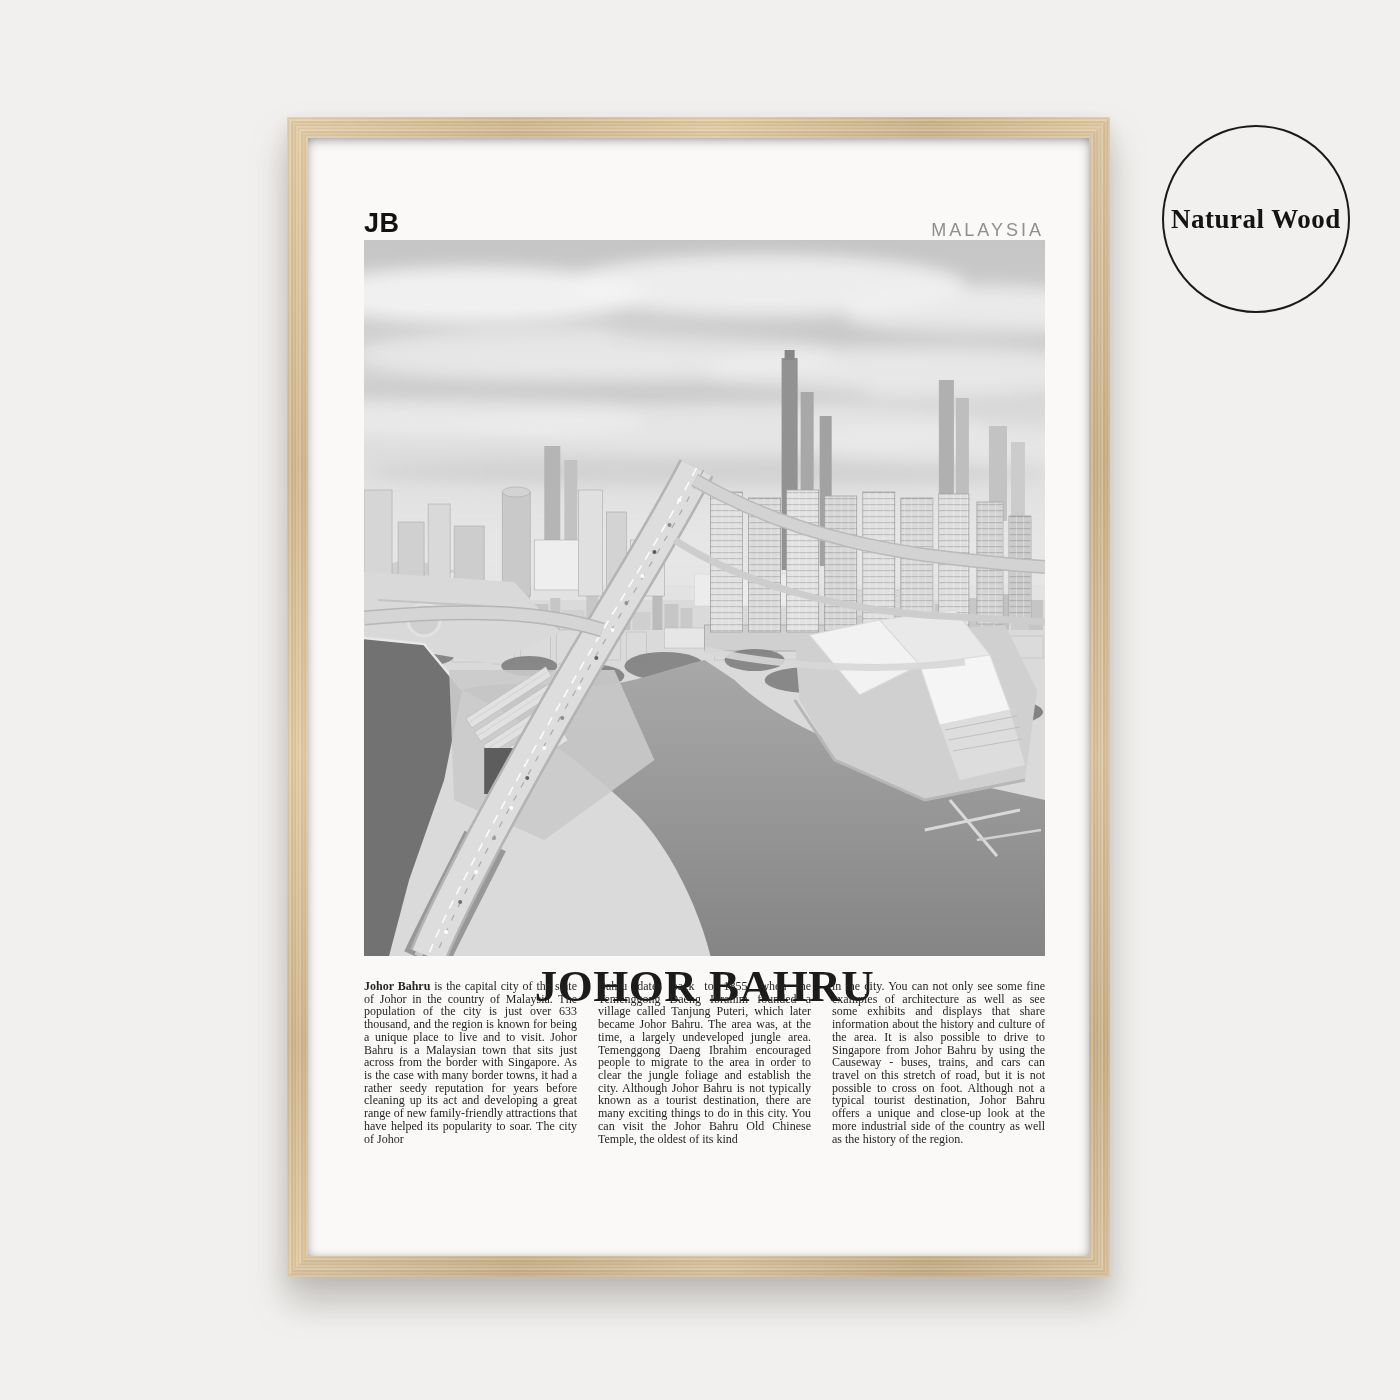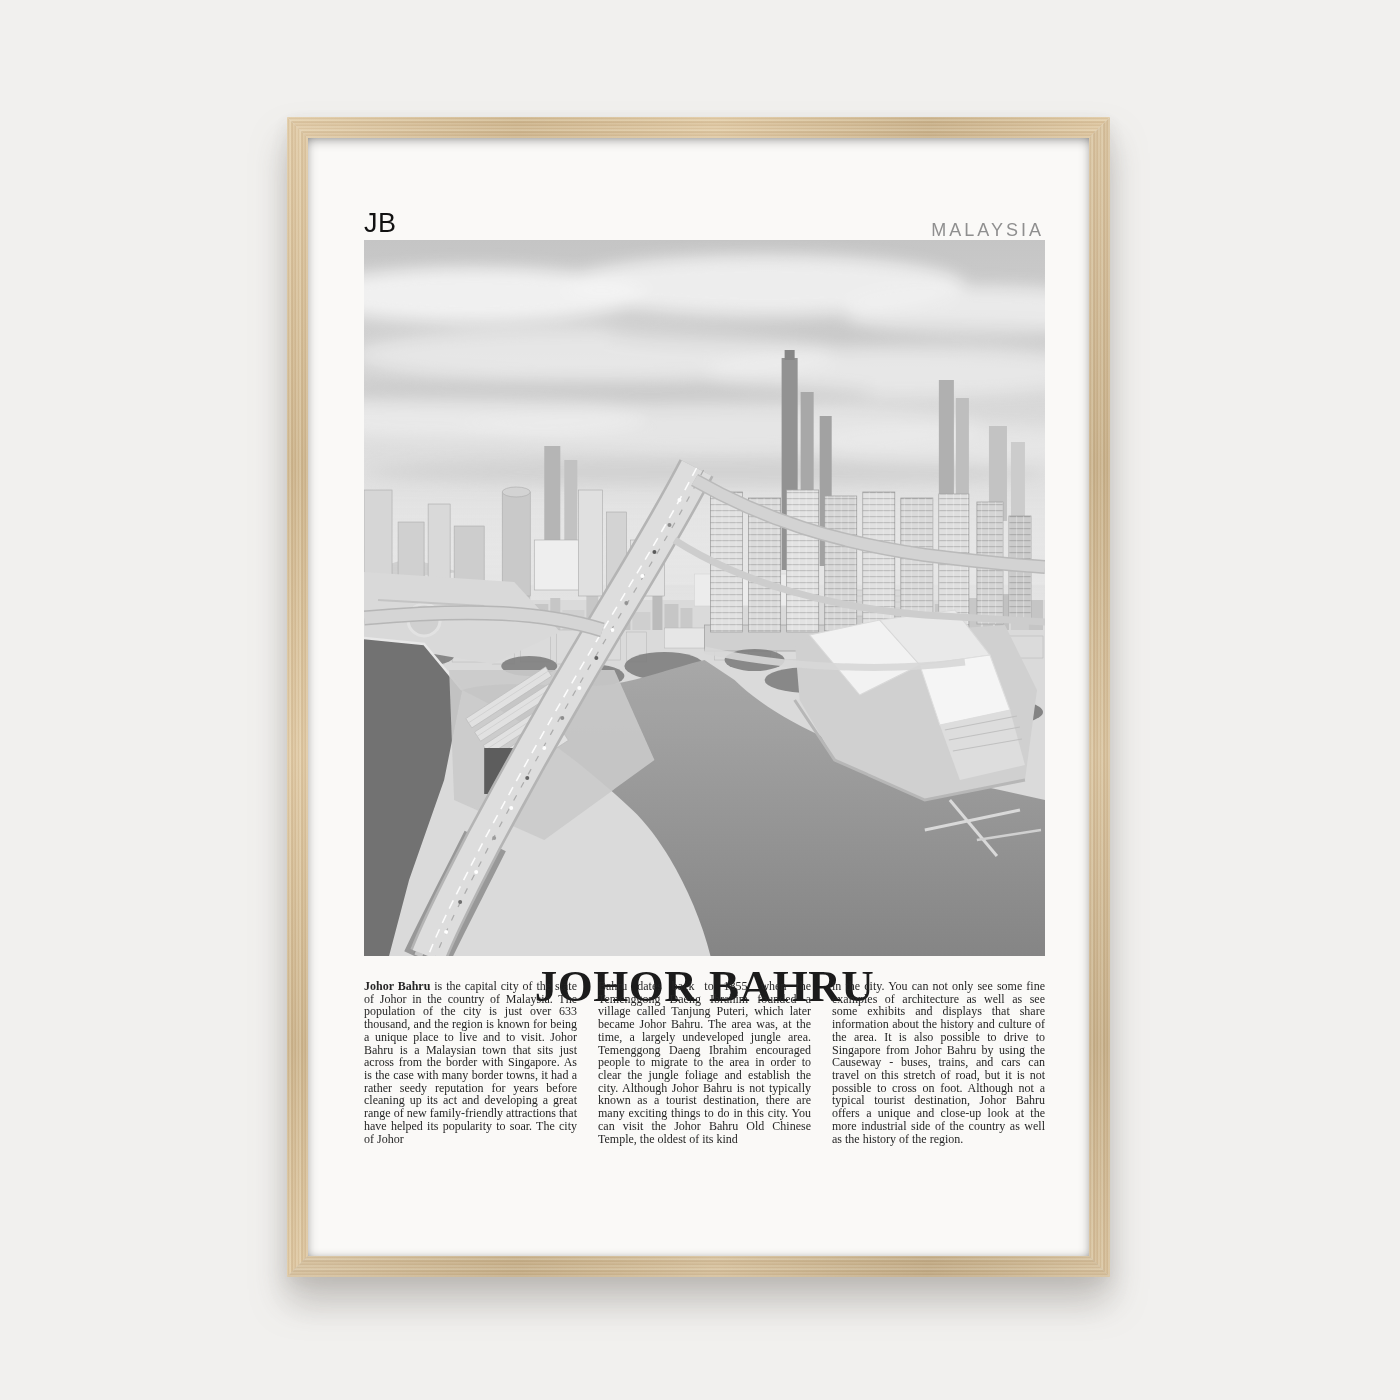--- a/index.html
+++ b/index.html
@@ -42,21 +42,21 @@
     box-shadow:
       inset 0 8px 12px -7px rgba(0,0,0,.42),
       inset 8px 0 12px -9px rgba(0,0,0,.28),
       inset -8px 0 12px -9px rgba(0,0,0,.28),
       inset 0 -7px 10px -8px rgba(0,0,0,.22);
   }
   .poster{position:absolute;inset:0;}
 
   .header-left{
     position:absolute;left:56px;top:72px;
-    font-size:27px;font-weight:400;letter-spacing:.5px;color:#121212;line-height:1;
+    font-size:27px;font-weight:700;letter-spacing:.5px;color:#121212;line-height:1;
   }
   .header-right{
     position:absolute;right:45px;top:83px;
     font-size:18px;font-weight:500;letter-spacing:3px;color:#8f8f8f;line-height:1;
   }
 
   .photo{
     position:absolute;left:56px;top:102px;width:681px;height:716px;
     overflow:hidden;background:#d9d9d9;
   }
@@ -366,14 +366,17 @@
         <div class="body-cols">
           <div class="body-col"><b>Johor Bahru</b><span> is the capital city of the state of Johor in the country of Malaysia. The population of the city is just over 633 thousand, and the region is known for being a unique place to live and to visit. Johor Bahru is a Malaysian town that sits just across from the border with Singapore. As is the case with many border towns, it had a rather seedy reputation for years before cleaning up its act and developing a great range of new family-friendly attractions that have helped its popularity to soar. The city of Johor</span></div>
           <div class="body-col">Bahru dates back to 1855, when the Temenggong Daeng Ibrahim founded a village called Tanjung Puteri, which later became Johor Bahru. The area was, at the time, a largely undeveloped jungle area. Temenggong Daeng Ibrahim encouraged people to migrate to the area in order to clear the jungle foliage and establish the city. Although Johor Bahru is not typically known as a tourist destination, there are many exciting things to do in this city. You can visit the Johor Bahru Old Chinese Temple, the oldest of its kind</div>
           <div class="body-col">in the city. You can not only see some fine examples of architecture as well as see some exhibits and displays that share information about the history and culture of the area. It is also possible to drive to Singapore from Johor Bahru by using the Causeway - buses, trains, and cars can travel on this stretch of road, but it is not possible to cross on foot. Although not a typical tourist destination, Johor Bahru offers a unique and close-up look at the more industrial side of the country as well as the history of the region.</div>
         </div>
 
       </div>
     </div>
   </div>
 
+  <div class="badge">
+    <span class="badge-label">Natural Wood</span>
+  </div>
 
 </div>
 
 </body></html>

